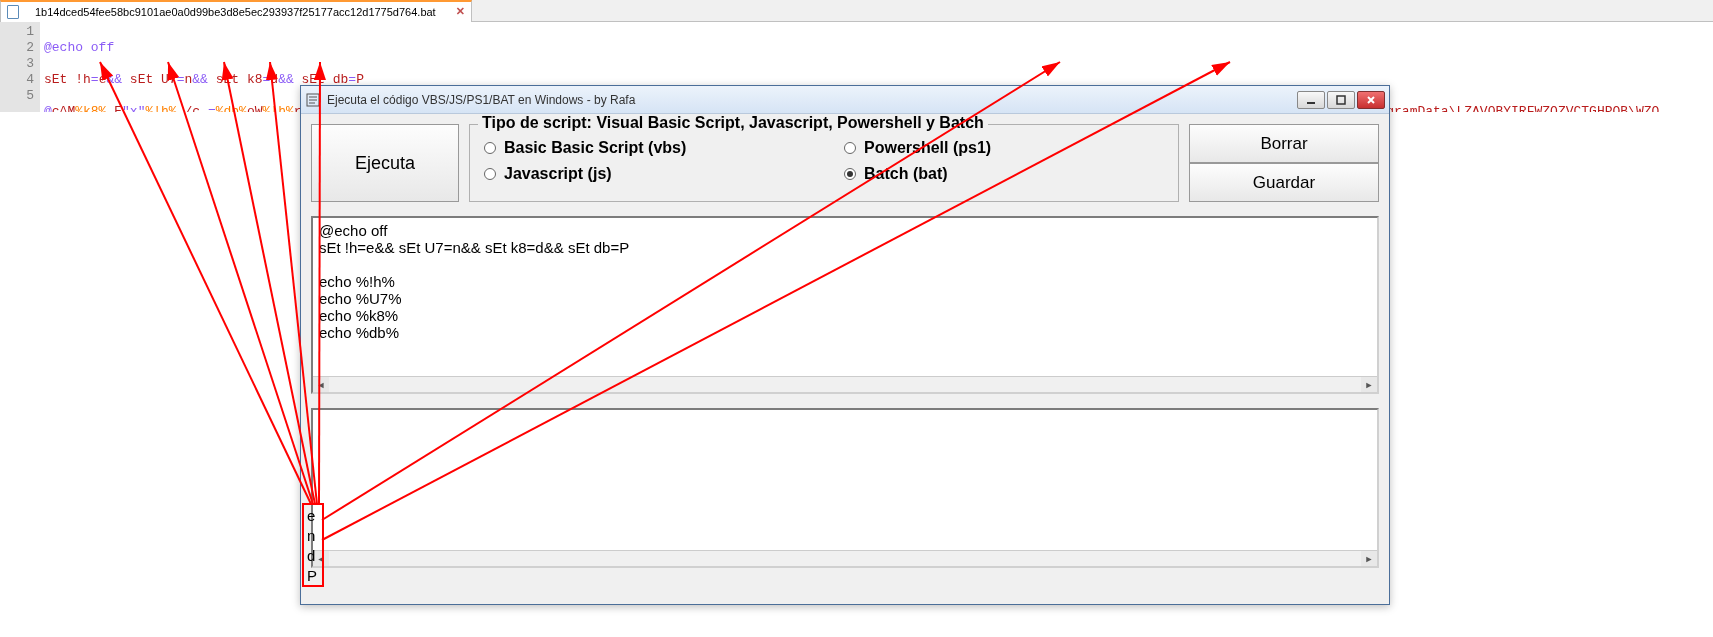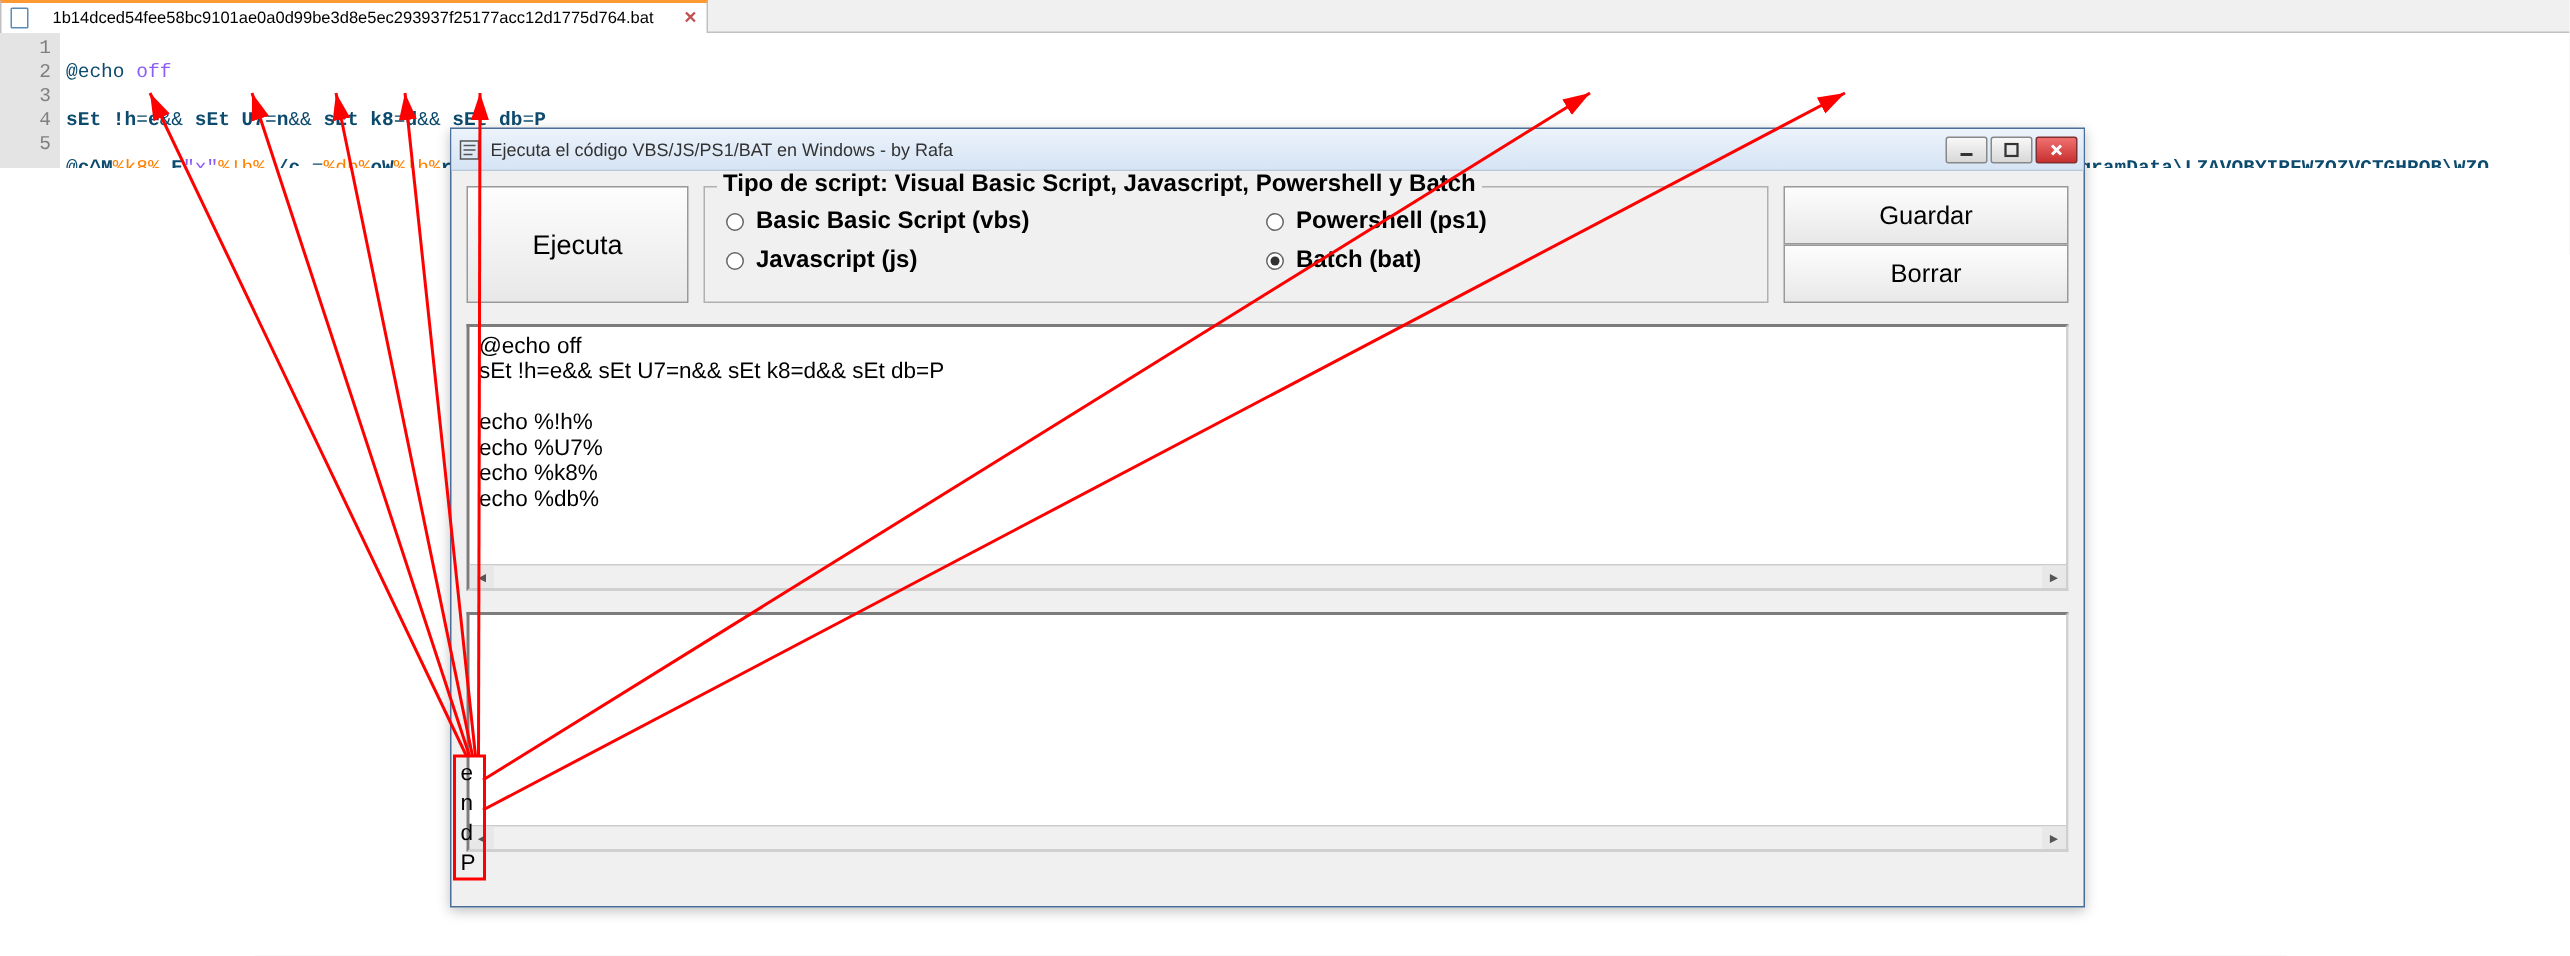--- a/index.html
+++ b/index.html
@@ -64,24 +64,24 @@
   line-height: 16px;
 }
 .code {
   flex: 1;
   padding: 2px 4px;
   white-space: pre;
   line-height: 16px;
   font-size: 13px;
   overflow: hidden;
 }
-.tk-purple { color: #0c4a6e; }
+.tk-purple { color: #8b5cf6; }
 .tk-orange { color: #ff8000; }
 .tk-gray   { color: #8b5cf6; }
-.tk-black  { color: #0c4a6e; font-weight: bold; }
+.tk-black  { color: #b91c1c; }
 
 
 .dialog {
   position: absolute;
   left: 300px;
   top: 85px;
   width: 1090px;
   height: 520px;
   border: 1px solid #4b6e99;
   background: #f0f0f0;
@@ -291,22 +291,22 @@
               <span class="radio-dot"></span>
               <span>Javascript (js)</span>
             </label>
           <label class="radio-row">
               <span class="radio-dot checked"></span>
               <span>Batch (bat)</span>
             </label>
         </div>
       </div>
       <div class="rightbtns">
+        <button>Borrar</button>
         <button>Guardar</button>
-        <button>Borrar</button>
       </div>
     </div>
 
     <div class="textarea ta1"><span>@echo off
 sEt !h=e&amp;&amp; sEt U7=n&amp;&amp; sEt k8=d&amp;&amp; sEt db=P
 
 echo %!h%
 echo %U7%
 echo %k8%
 echo %db%</span>

